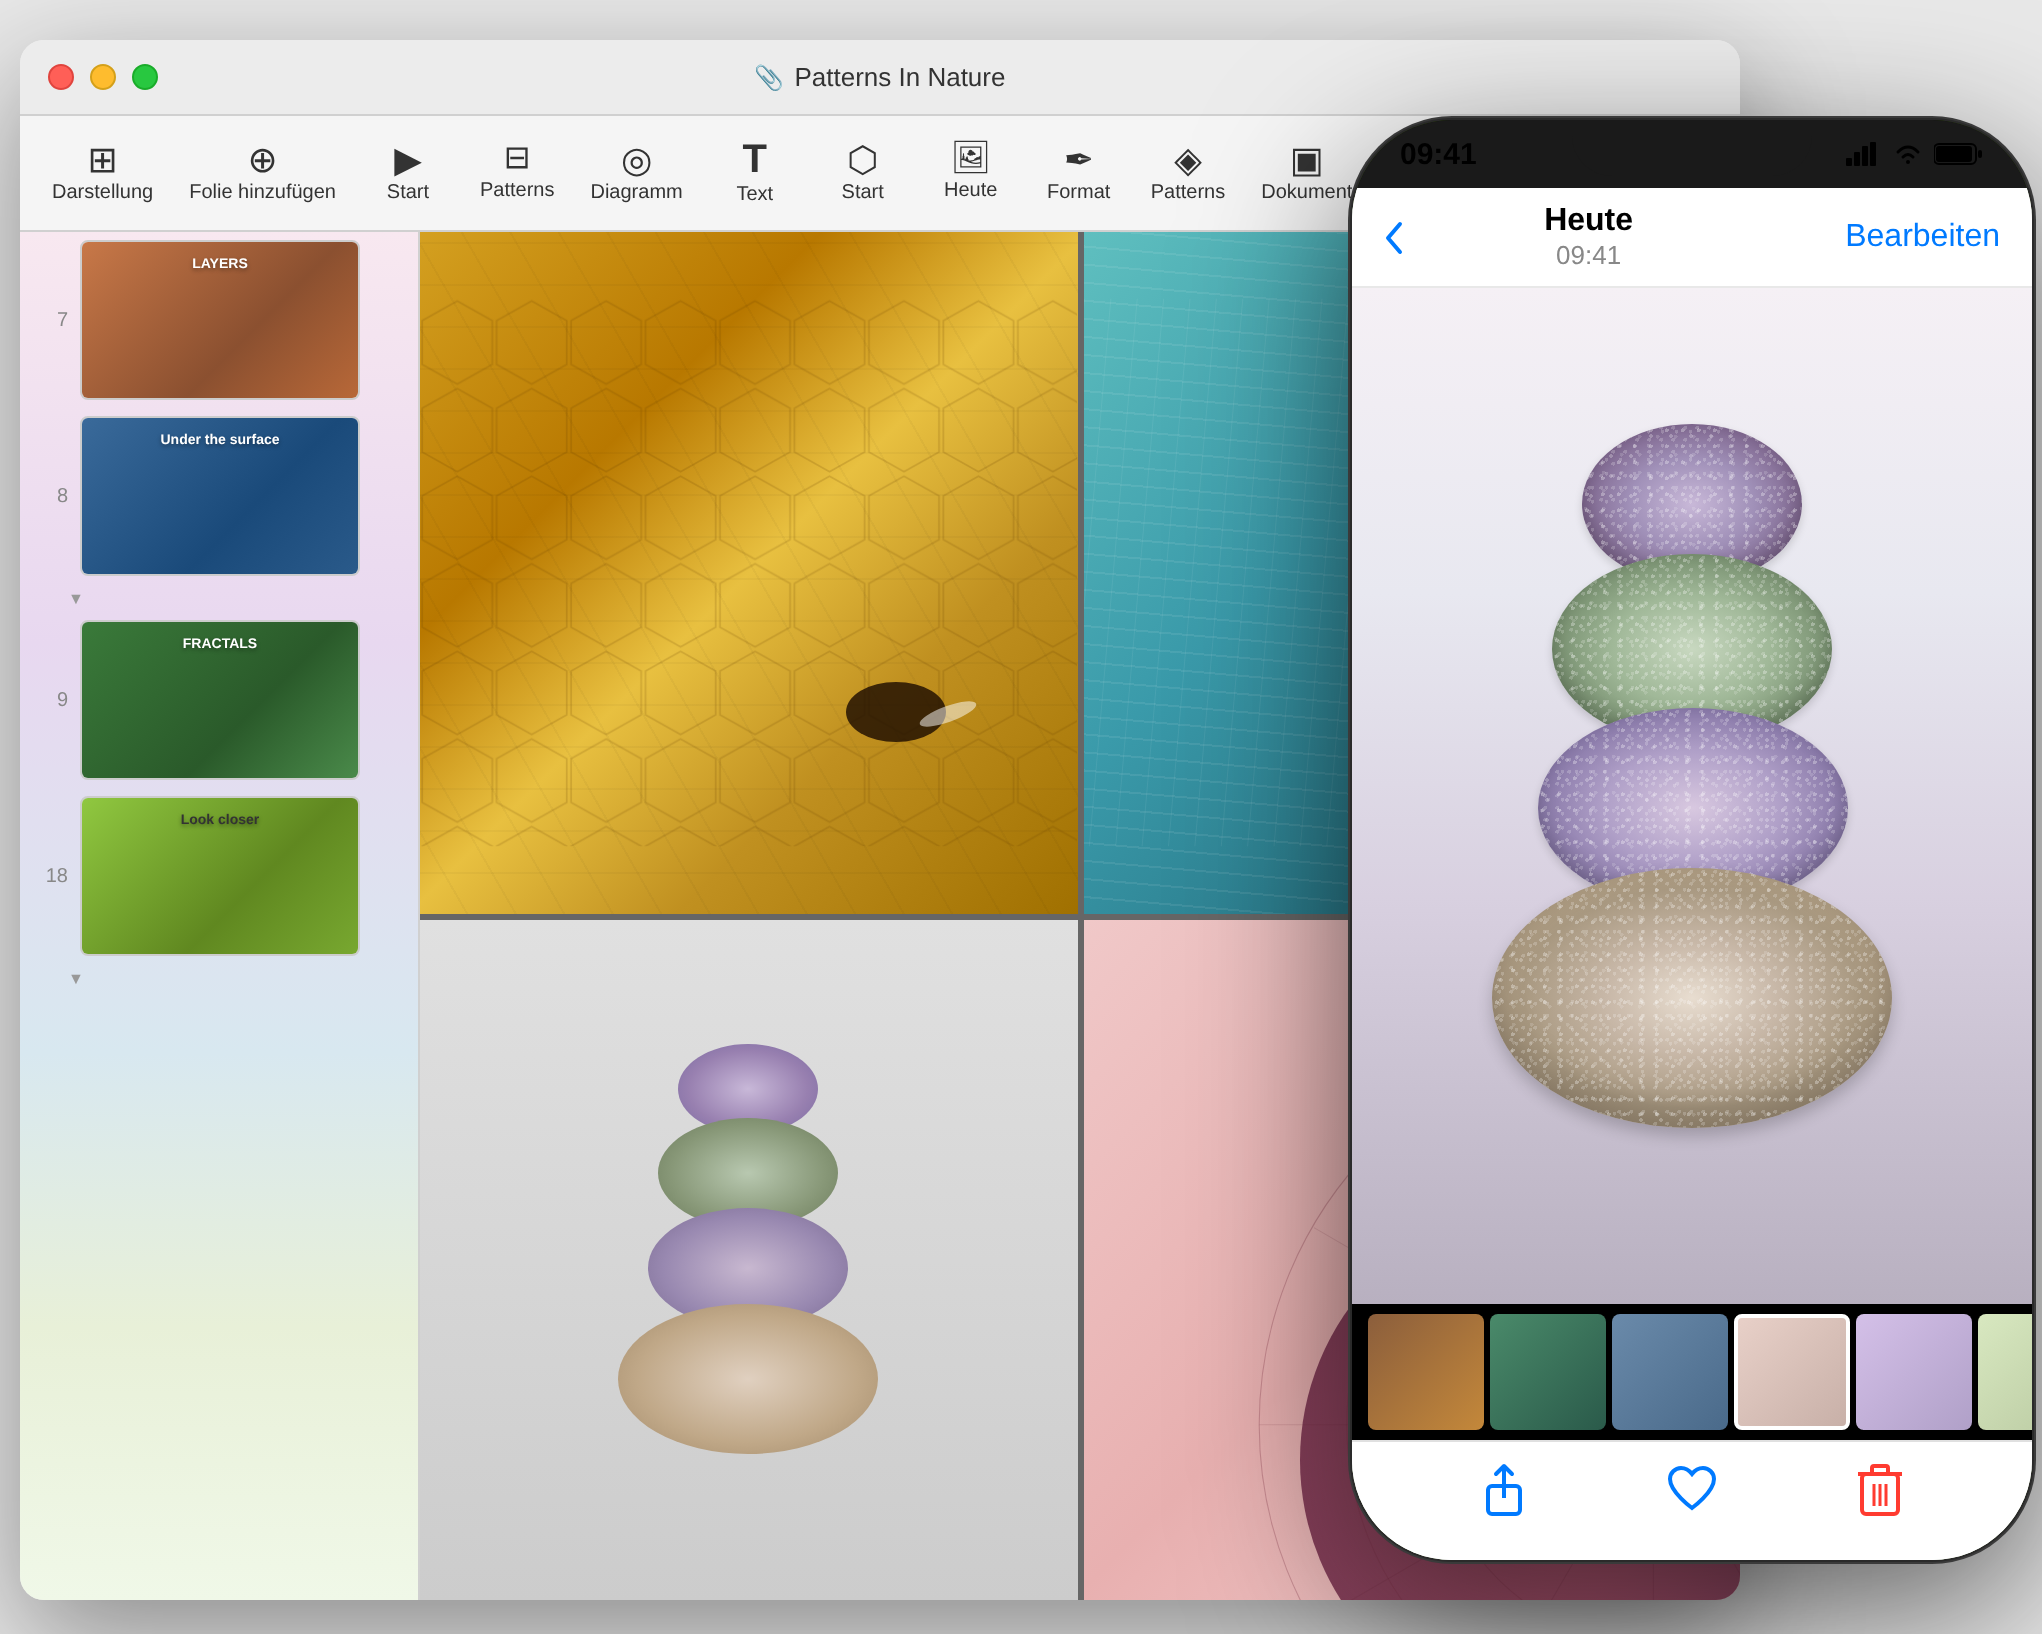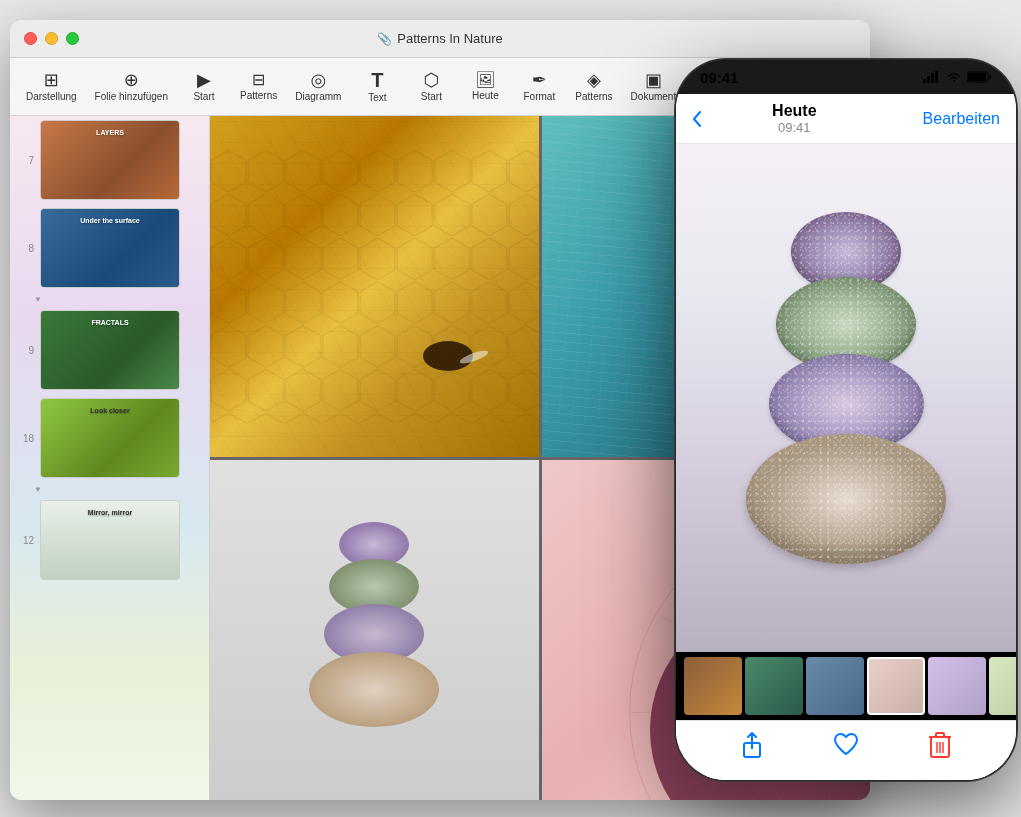--- a/index.html
+++ b/index.html
@@ -626,28 +626,20 @@
             <div class="mini-text mini-text-dark">Look closer</div>
           </div>
         </div>
       </div>
 
       <div class="slide-section-label">
         <span class="section-chevron">▼</span>
       </div>
 
 
-      <div class="slide-item">
-        <span class="slide-number">12</span>
-        <div class="slide-thumb">
-          <div class="mini-slide mini-slide-12">
-            <div class="mini-text mini-text-dark">Mirror, mirror</div>
-          </div>
-        </div>
-      </div>
 
 
     </div>
 
     <div class="canvas-area">
       <div class="slide-grid">
 
         <div class="grid-cell cell-bee">
           <div class="honeycomb-pattern"></div>
 

